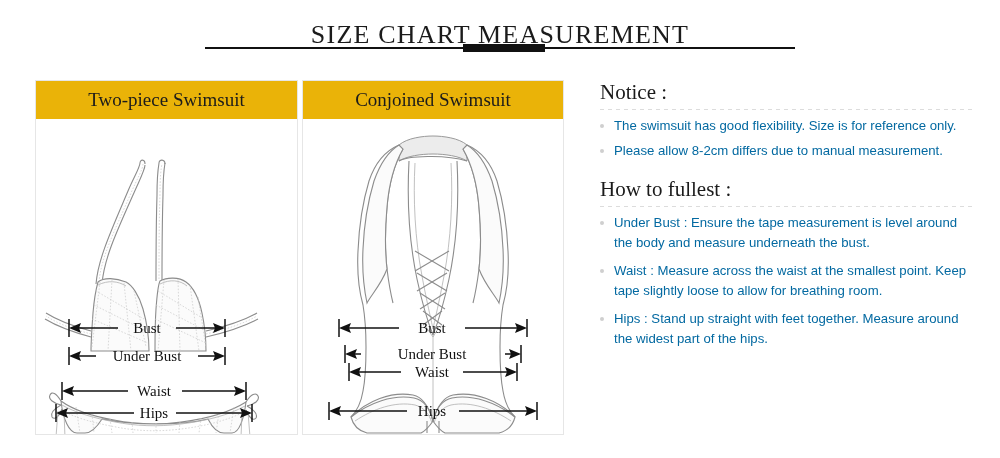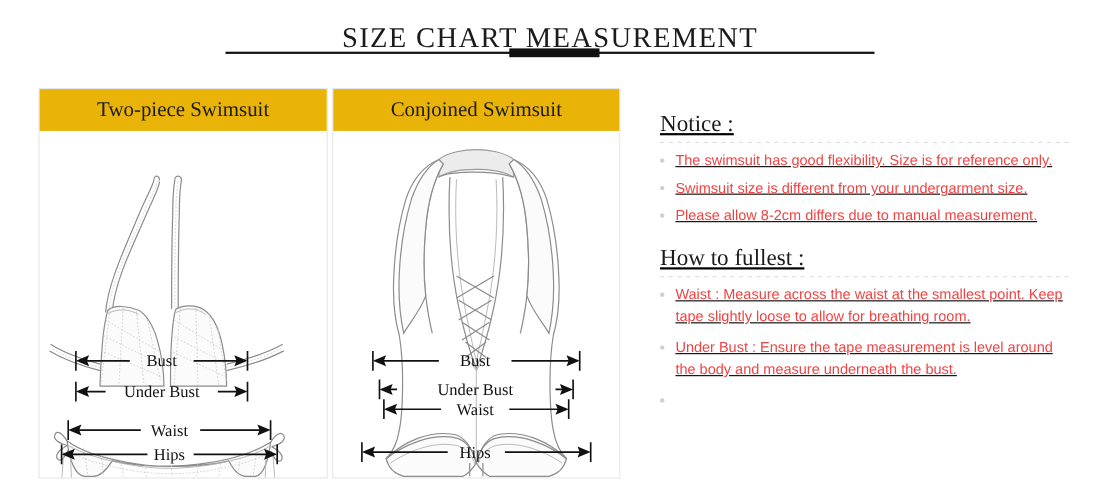--- a/index.html
+++ b/index.html
@@ -65,23 +65,22 @@
   }
   .panel-body {
     position: relative;
     height: 315px;
   }
   .panel-body svg { display: block; }
 
   
   #info-column {
     position: absolute;
-    left: 600px; top: 100px;
+    left: 600px; top: 80px;
     width: 372px;
-    text-decoration: underline;
   }
   .info-heading {
     font-family: "Liberation Serif", serif;
     font-size: 21px;
     color: #1b1b1b;
     line-height: 1.15;
     margin: 0;
     white-space: nowrap;
   }
   .info-sep {
@@ -93,21 +92,21 @@
     background-repeat: repeat-x;
   }
   .info-list {
     list-style: none;
     margin: 0;
     padding: 0;
   }
   .info-item {
     position: relative;
     padding-left: 14px;
-    color: #ef4444;
+    color: #0369a1;
     font-size: 13.2px;
     line-height: 20px;
     margin-bottom: 5px;
   }
   .info-item .dot {
     position: absolute;
     left: 0; top: 8px;
     width: 4px; height: 4px;
     border-radius: 50%;
     background: #cfcfcf;
@@ -372,40 +371,37 @@
   <div>
     <div class="info-heading">Notice :</div>
     <div class="info-sep"></div>
     <ul class="info-list">
       <li class="info-item">
         <span class="dot"></span>
         <span>The swimsuit has good flexibility. Size is for reference only.</span>
       </li>
       <li class="info-item">
         <span class="dot"></span>
-        <span>Swimsuit size is different from your undergarment size.</span>
-      </li>
-      <li class="info-item">
-        <span class="dot"></span>
         <span>Please allow 8-2cm differs due to manual measurement.</span>
       </li>
     </ul>
   </div>
 
   <div id="how-to-measure-block">
     <div class="info-heading">How to fullest :</div>
     <div class="info-sep"></div>
     <ul class="info-list">
       <li class="info-item">
         <span class="dot"></span>
+        <span>Under Bust : Ensure the tape measurement is level around the body and measure underneath the bust.</span>
+      </li>
+      <li class="info-item">
+        <span class="dot"></span>
         <span>Waist : Measure across the waist at the smallest point. Keep tape slightly loose to allow for breathing room.</span>
       </li>
       <li class="info-item">
         <span class="dot"></span>
-        <span>Under Bust : Ensure the tape measurement is level around the body and measure underneath the bust.</span>
-      </li>
-      <li class="info-item">
-        <span class="dot"></span>
+        <span>Hips : Stand up straight with feet together. Measure around the widest part of the hips.</span>
       </li>
     </ul>
   </div>
 
 </div>
 
 </body></html>

